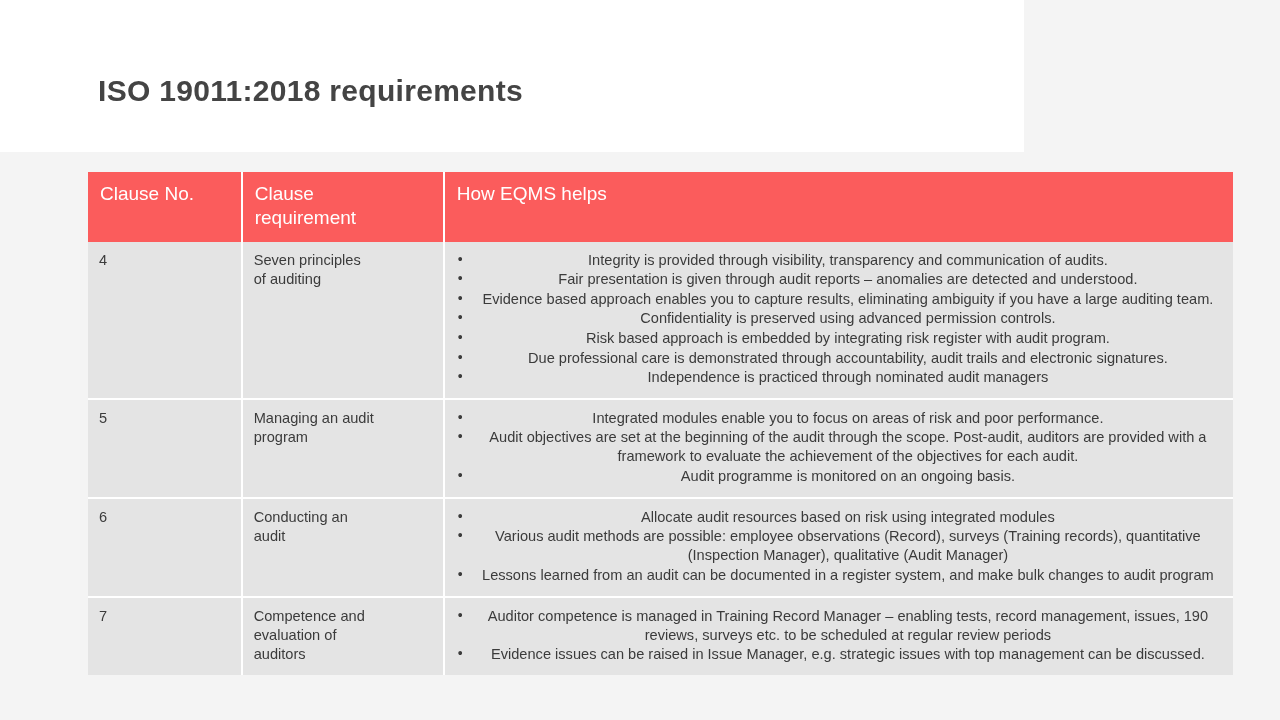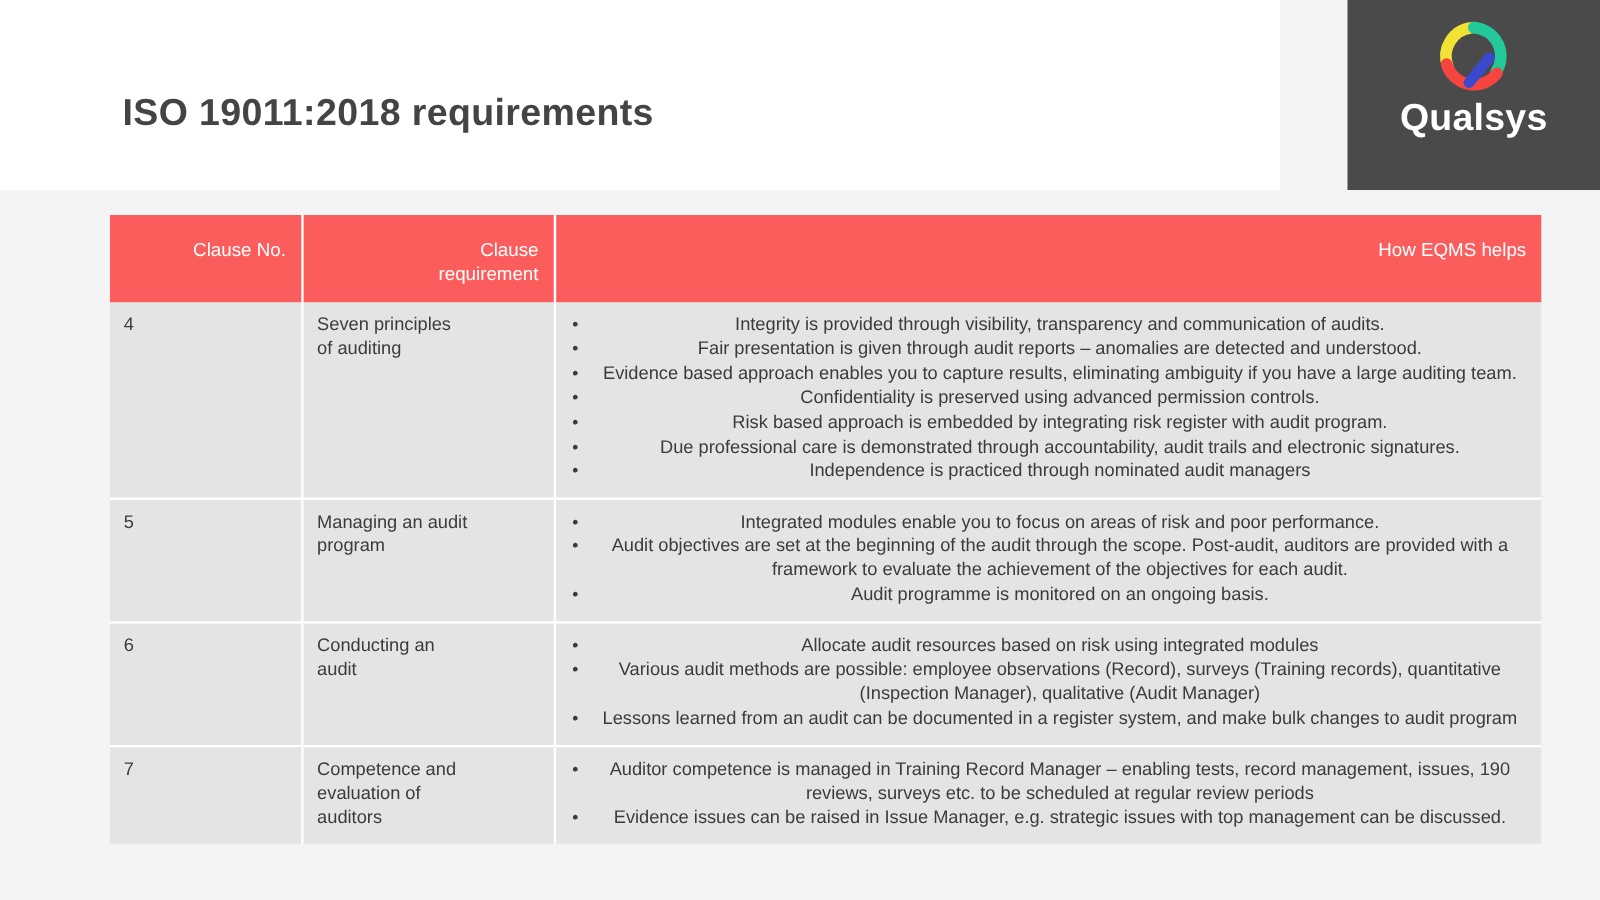--- a/index.html
+++ b/index.html
@@ -48,24 +48,24 @@
     left: 88px; top: 172px;
     width: 1145px;
     border-collapse: separate;
     border-spacing: 0;
   }
   #table td, #table th { vertical-align: top; }
 
   thead th {
     background: #fb5c5c;
     color: #ffffff;
-    font-size: 15px;
+    font-size: 19px;
     font-weight: normal;
-    text-align: right;
-    padding: 20px 12px 12px 12px;
+    text-align: left;
+    padding: 10px 12px 12px 12px;
     line-height: 1.25;
     border-right: 2px solid #ffffff;
     height: 60px;
   }
   thead th.last { border-right: none; }
 
   tbody td {
     background: #e4e4e4;
     color: #3b3b3b;
     font-size: 14.6px;
@@ -95,33 +95,20 @@
     color: #3b3b3b;
   }
   .req-text { white-space: pre-line; }
 </style>
 </head>
 <body>
 
 <div id="banner">
   <div id="page-title">ISO 19011:2018 requirements</div>
 
-  <div id="logo-block">
-    <svg id="logo-mark" viewBox="0 0 100 100">
-
-      <path d="M 16.5 63 A 37 37 0 0 1 47 13.2" fill="none" stroke="#f2e235" stroke-width="15" stroke-linecap="round"></path>
-
-      <path d="M 50 13 A 37 37 0 0 1 79 70" fill="none" stroke="#23c89b" stroke-width="15" stroke-linecap="round"></path>
-
-      <path d="M 15 60 A 37 37 0 0 0 80 72" fill="none" stroke="#f4463f" stroke-width="15" stroke-linecap="round"></path>
-
-      <line x1="44" y1="84" x2="70" y2="52" stroke="#3b49cf" stroke-width="14" stroke-linecap="round"></line>
-    </svg>
-    <div id="logo-word">Qualsys</div>
-  </div>
 </div>
 
 <table id="table">
   <thead>
     <tr>
       <th class="col-no">Clause No.</th>
       <th class="col-req" style="white-space:pre-line;">Clause
 requirement</th>
       <th class="col-help last">How EQMS helps</th>
     </tr>

